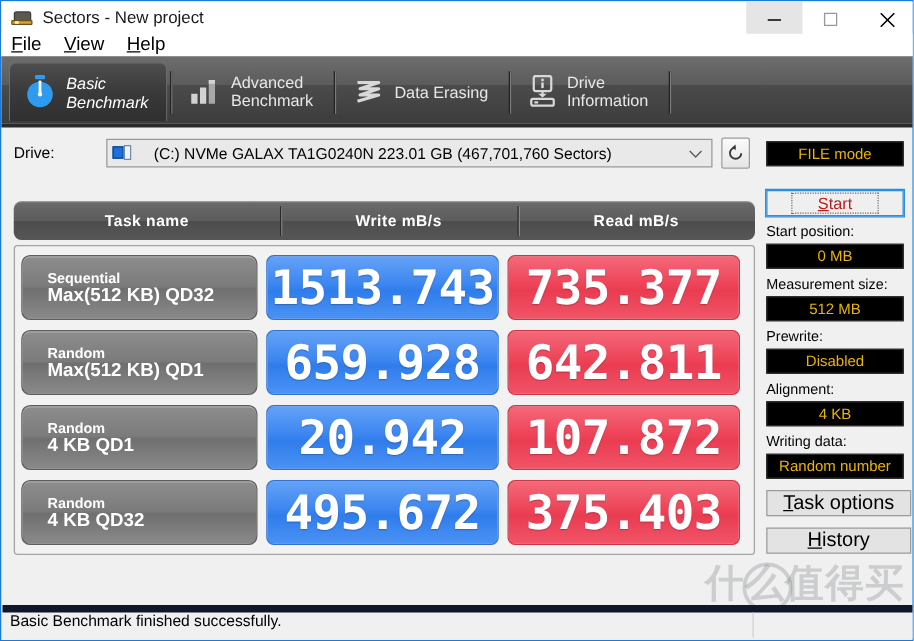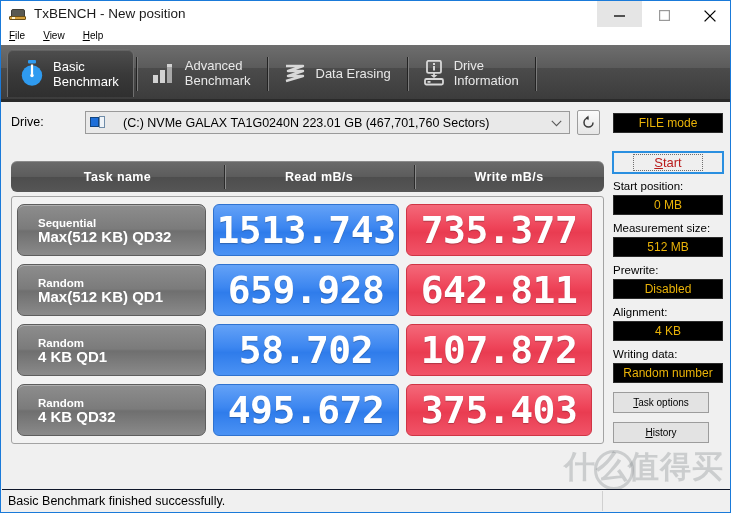--- a/index.html
+++ b/index.html
@@ -95,21 +95,21 @@
     left: 0; top: 26px;
     width: 731px;
     height: 18px;
     display: flex;
     align-items: center;
     padding-left: 8px;
     box-sizing: border-box;
     background: #ffffff;
   }
   .menu-item {
-    font-size: 10px;
+    font-size: 15px;
     color: #000000;
     padding: 0 9px 0 0;
     margin-right: 9px;
     line-height: 16px;
     white-space: nowrap;
   }
   .menu-item u { text-decoration: underline; }
 
   
   .tabstrip {
@@ -147,21 +147,21 @@
     background: #232323;
     border-right: 1px solid #7b7b7b;
     margin: 0 2px;
   }
   .tab-label {
     font-size: 13px;
     line-height: 15px;
     color: #e8e8e8;
     white-space: pre-line;
   }
-  .tab.active .tab-label { color: #ffffff; }
+  .tab.active .tab-label { color: #ffffff; font-style: italic; }
 
   .ic { flex: 0 0 auto; display: block; }
 
   
   .driverow {
     position: absolute;
     left: 0; top: 104px;
     width: 731px;
     height: 36px;
   }
@@ -362,43 +362,42 @@
     justify-content: center;
     font-size: 13px;
     color: #b91c1c;
   }
   .start-inner {
     border: 1px dotted #6f6f6f;
     padding: 0 20px;
     line-height: 15px;
   }
   .gray-btn {
-    width: 96px;
+    width: 116px;
     height: 21px;
     background: #e3e3e3;
     border: 1px solid #9c9c9c;
     box-sizing: border-box;
     display: flex;
     align-items: center;
     justify-content: center;
-    font-size: 10px;
+    font-size: 16px;
     color: #000;
     margin-top: 9px;
   }
 
   
   .statusbar {
     position: absolute;
     left: 1px; bottom: 1px;
     width: 729px;
     height: 21px;
     background: #f0f0f0;
-    border-top: 1px solid #0f172a;
-    display: flex;
-    align-items: center;
+    border-top: 6px solid #0f172a;
+    display: flex;
   }
   .status-text {
     font-size: 12.5px;
     color: #000;
     padding-left: 6px;
     flex: 1;
   }
   .status-sep {
     width: 1px;
     height: 20px;
@@ -434,21 +433,21 @@
 
 <div id="app">
 
   <div class="titlebar">
     <div class="title-left">
       <div class="app-icon">
         <div class="body"></div>
           <div class="base"></div>
           <div class="dot"></div>
       </div>
-      <div class="title-text">TxBENCH - New position</div>
+      <div class="title-text">Sectors - New project</div>
     </div>
     <div class="win-buttons">
       <div class="win-btn hovered">
         <svg width="11" height="11" viewBox="0 0 11 11">
             <line x1="0" y1="6" x2="11" y2="6" stroke="#000" stroke-width="1.3"></line>
           </svg>
       </div>
       <div class="win-btn">
         <svg width="11" height="11" viewBox="0 0 11 11">
             <rect x="0.6" y="0.6" width="9.8" height="9.8" fill="none" stroke="#999" stroke-width="1.2"></rect>
@@ -539,22 +538,22 @@
       <svg width="15" height="15" viewBox="0 0 15 15">
         <path d="M12 7.5 A4.5 4.5 0 1 1 7.5 3" fill="none" stroke="#3a3a3a" stroke-width="1.5"></path>
         <path d="M7.5 0.6 L7.5 5.2 L4.6 3" fill="#3a3a3a"></path>
       </svg>
     </div>
   </div>
 
   <div class="results">
     <div class="res-header">
       <div class="hcell c-task">Task name</div>
+      <div class="hcell c-write div">Write mB/s</div>
       <div class="hcell c-read div">Read mB/s</div>
-      <div class="hcell c-write div">Write mB/s</div>
     </div>
     <div class="rows">
 
       <div class="row">
         <div class="task-chip">
           <div class="task-l1">Sequential</div>
           <div class="task-l2">Max(512 KB) QD32</div>
         </div>
         <div class="val-chip val-read">1513.743</div>
         <div class="val-chip val-write">735.377</div>
@@ -567,21 +566,21 @@
         </div>
         <div class="val-chip val-read">659.928</div>
         <div class="val-chip val-write">642.811</div>
       </div>
 
       <div class="row">
         <div class="task-chip">
           <div class="task-l1">Random</div>
           <div class="task-l2">4 KB QD1</div>
         </div>
-        <div class="val-chip val-read">58.702</div>
+        <div class="val-chip val-read">20.942</div>
         <div class="val-chip val-write">107.872</div>
       </div>
 
       <div class="row">
         <div class="task-chip">
           <div class="task-l1">Random</div>
           <div class="task-l2">4 KB QD32</div>
         </div>
         <div class="val-chip val-read">495.672</div>
         <div class="val-chip val-write">375.403</div>

